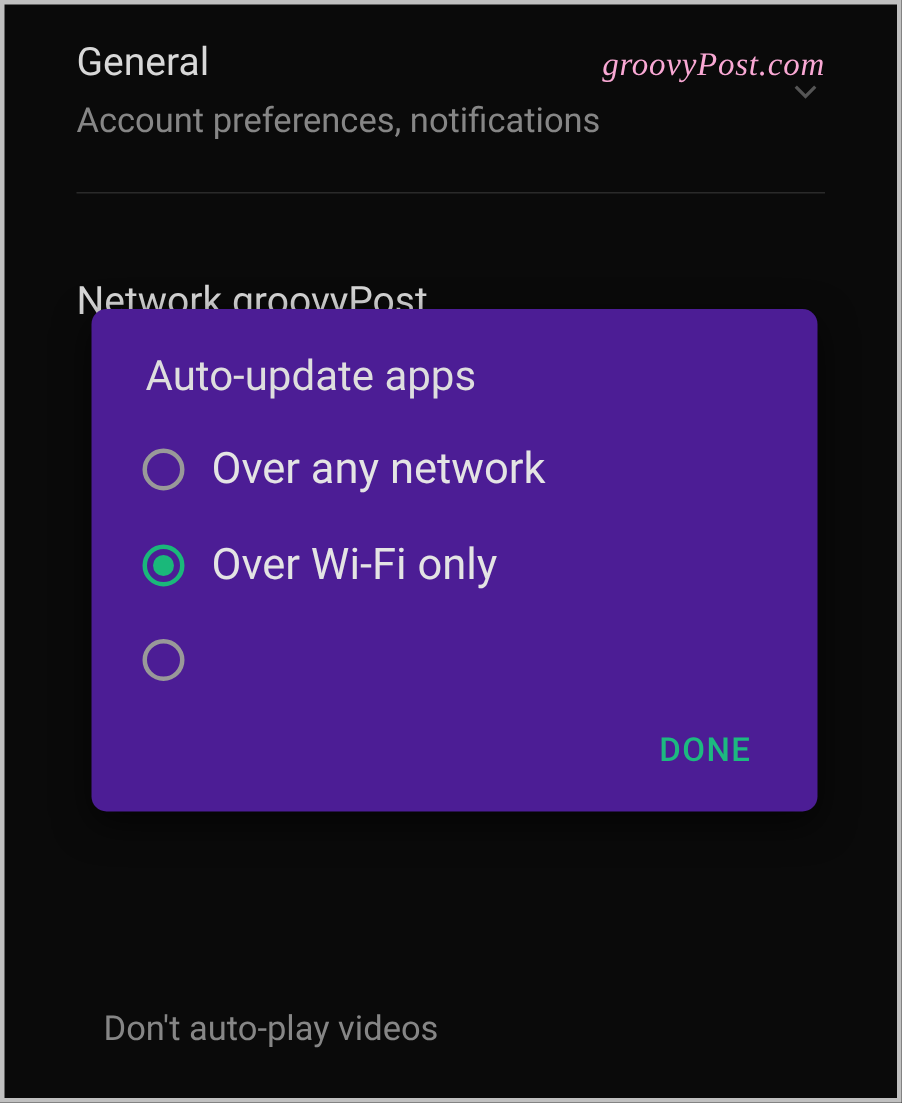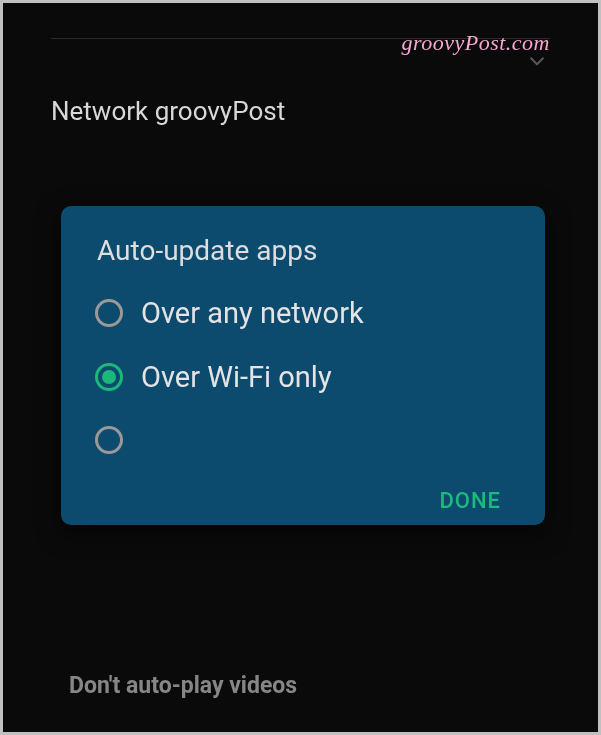--- a/index.html
+++ b/index.html
@@ -69,23 +69,23 @@
       position: absolute;
       top: 42px;
       right: 30px;
       color: #666;
     }
     .dialog {
       position: absolute;
       top: 200px;
       left: 40px;
       right: 35px;
-      background: #0c4a6e;
+      background: #4c1d95;
       border-radius: 10px;
-      padding: 28px 30px 4px 30px;
+      padding: 28px 30px 20px 30px;
       box-shadow: 0 8px 24px rgba(0,0,0,0.6);
     }
     .dialog-title {
       color: #dedede;
       font-size: 28px;
       font-weight: 400;
       margin-bottom: 28px;
       margin-left: 6px;
     }
     .radio-option {
@@ -152,40 +152,44 @@
       border: none;
       cursor: pointer;
       padding: 8px 14px;
     }
     .bottom-text {
       position: absolute;
       bottom: 30px;
       left: 48px;
       color: #868686;
       font-size: 23px;
-      font-weight: 700;
+      font-weight: 400;
     }
     .network-section {
       margin-top: 36px;
     }
   </style>
 </head>
 <body>
 
 <div class="outer-border">
   <div class="content-area">
 
     <div class="watermark">groovyPost.com</div>
 
     <div class="chevron">
       <svg width="26" height="26" viewBox="0 0 24 24" fill="none" stroke="#555" stroke-width="2">
         <polyline points="6 9 12 15 18 9"></polyline>
       </svg>
     </div>
 
+    <div class="settings-section">
+      <div class="section-title">General</div>
+      <div class="section-subtitle">Account preferences, notifications</div>
+    </div>
 
     <div class="divider"></div>
 
     <div class="settings-section network-section">
       <div class="section-title">Network groovyPost</div>
     </div>
 
     <div class="bottom-text">Don't auto-play videos</div>
 
     <div class="dialog">

